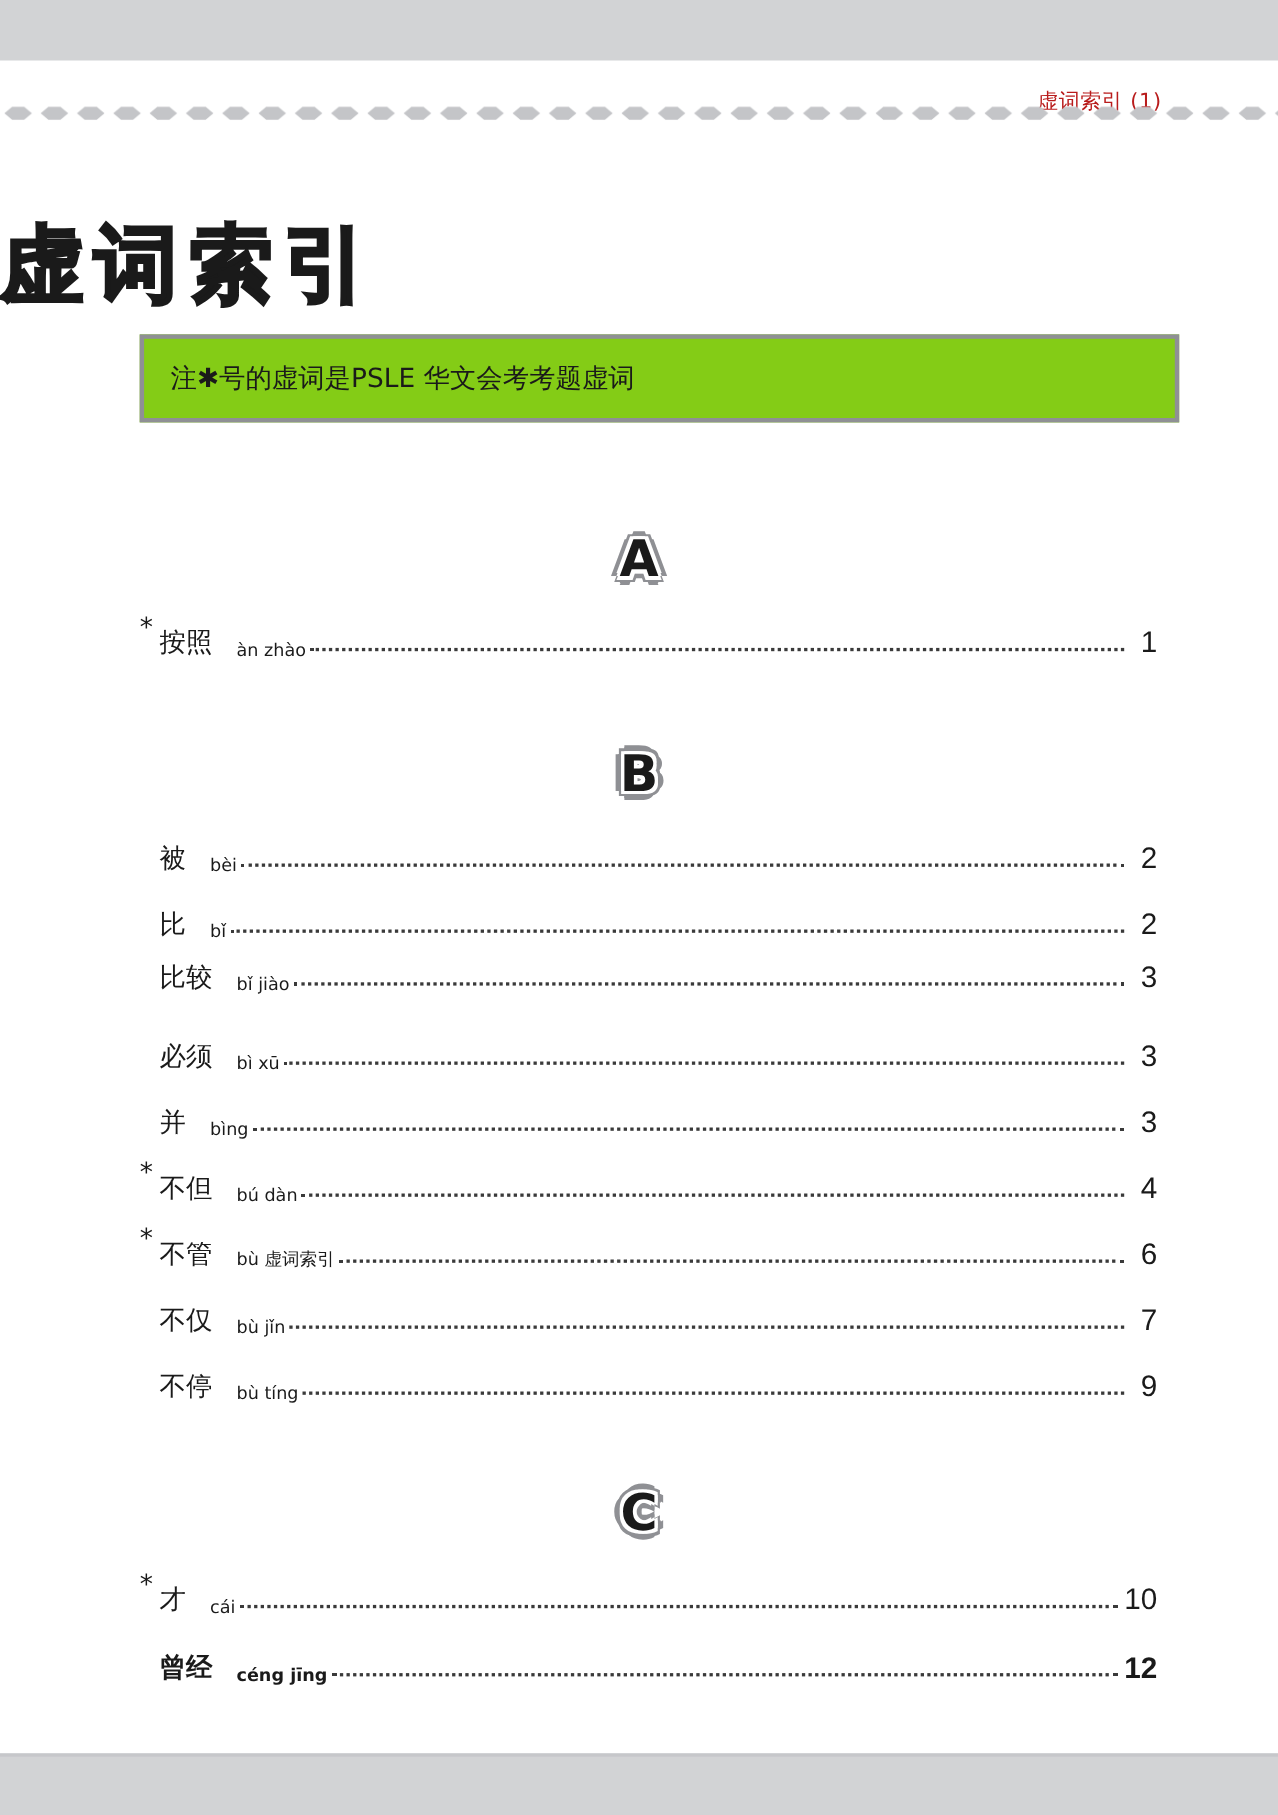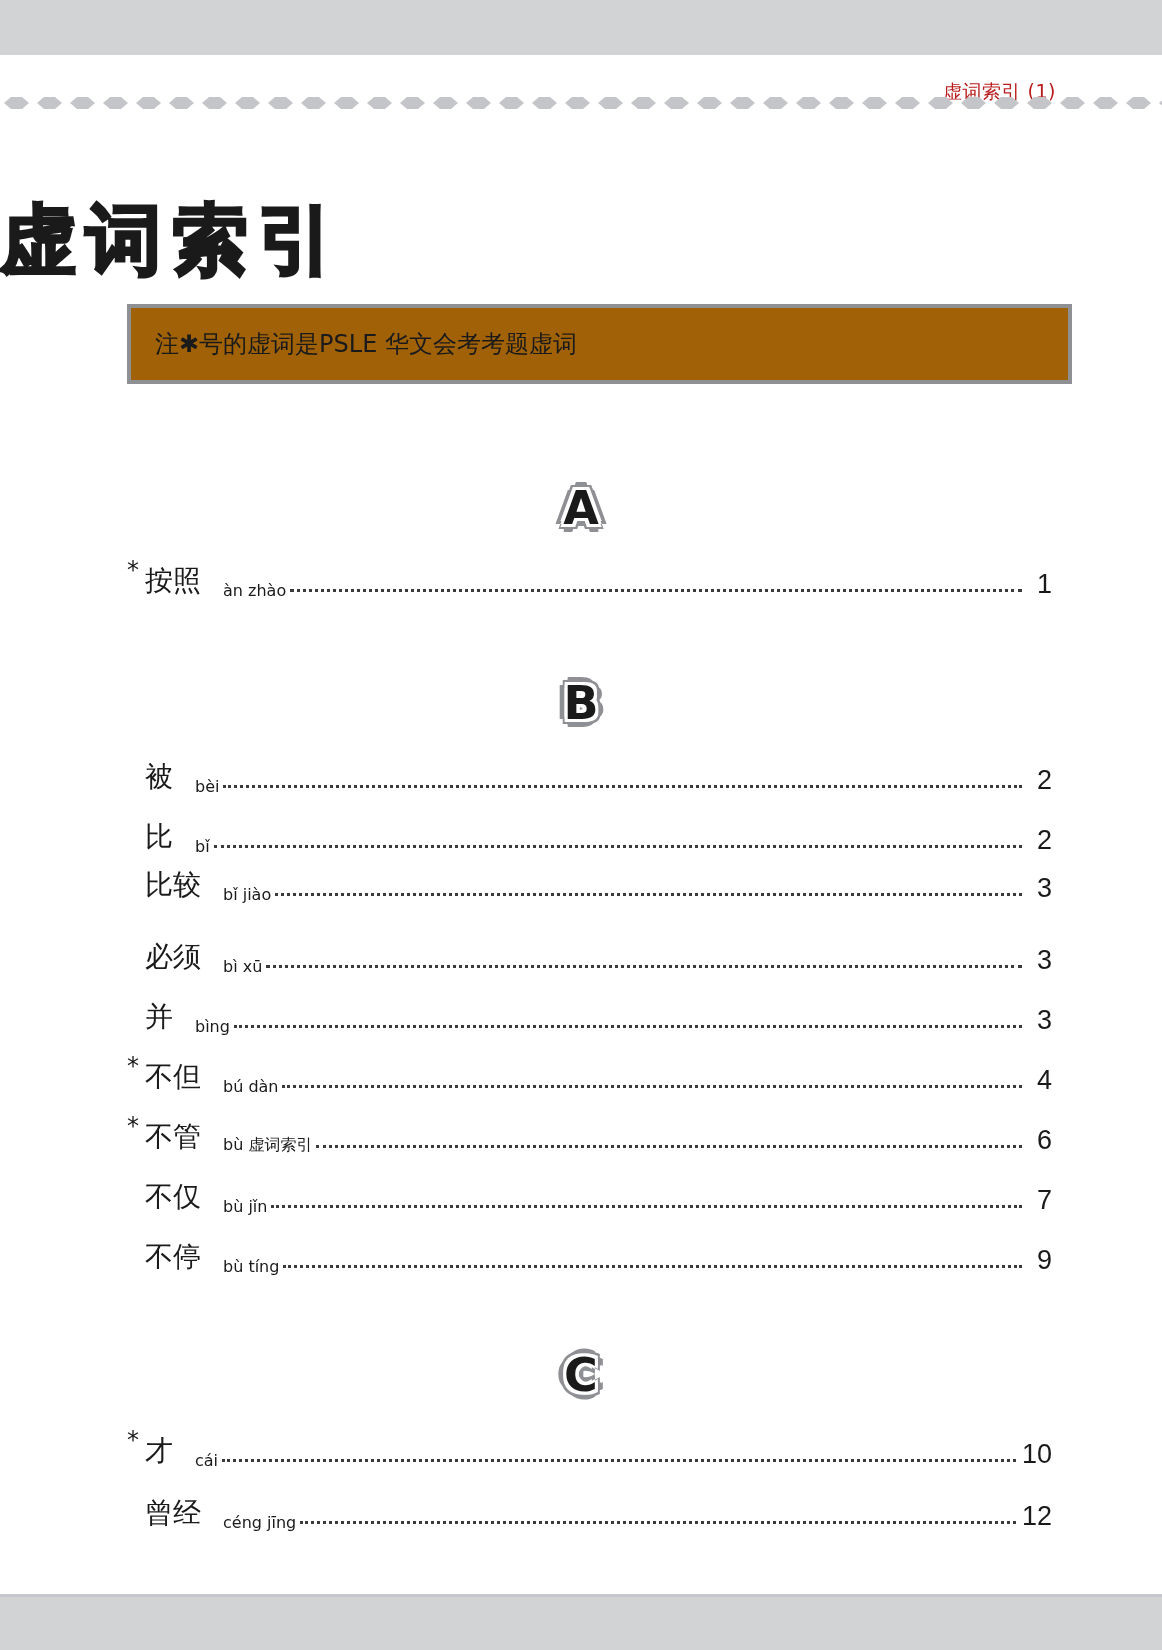--- a/index.html
+++ b/index.html
@@ -11,37 +11,37 @@
 
   .running-header { position: absolute; top: 62px; right: 106px; font-size: 19px; color: #b91c1c; letter-spacing: 0.5px; margin-top: 17px; }
 
   .deco-border { position: absolute; left: 0; top: 96px; width: 1162px; height: 14px; }
 
   .page-title { position: absolute; top: 190px; left: 0; width: 1162px; text-align: left;
     font-size: 76px; font-weight: bold; color: #1a1a1a; letter-spacing: 10px;
     -webkit-text-stroke: 3px #1a1a1a; }
 
   .note-box { position: absolute; left: 127px; top: 304px; width: 945px; height: 80px;
-    border: 4px solid #8f9094; background: #a16207; }
+    border: 4px solid #8f9094; background: #84cc16; }
   .note-text { position: absolute; left: 24px; top: 20px; font-size: 24px; color: #1a1a1a; }
 
   .letter-badge { position: absolute; left: 0; width: 1162px; text-align: center; }
   .letter-badge span { display: inline-block; font-family: "DejaVu Sans", sans-serif; font-weight: bold;
     font-size: 46px; color: #1a1a1a; line-height: 1;
     text-shadow:
       0 0 0 #fff,
       3px 0 0 #fff, -3px 0 0 #fff, 0 3px 0 #fff, 0 -3px 0 #fff,
       3px 3px 0 #fff, -3px -3px 0 #fff, 3px -3px 0 #fff, -3px 3px 0 #fff,
       6px 0 0 #8f9094, -6px 0 0 #8f9094, 0 6px 0 #8f9094, 0 -6px 0 #8f9094,
       5px 5px 0 #8f9094, -5px -5px 0 #8f9094, 5px -5px 0 #8f9094, -5px 5px 0 #8f9094,
       8px 0 0 #8f9094, -8px 0 0 #8f9094, 0 8px 0 #8f9094, 0 -8px 0 #8f9094; }
 
   .entry { position: absolute; left: 127px; width: 925px; height: 40px; display: flex; align-items: flex-end; font-size: 27px; color: #1a1a1a; }
   .entry .star { width: 18px; font-size: 24px; align-self: flex-start; margin-top: -4px; }
-  .entry .hanzi { font-size: 28px; }
+  .entry .hanzi { font-size: 24px; }
   .entry .pinyin { margin-left: 22px; font-family: "DejaVu Sans", sans-serif; font-size: 16px; }
   .entry .leader { flex: 1; border-bottom: 3px dotted #3a3a3a; margin: 0 6px 8px 4px; }
   .entry .page { font-family: "Liberation Sans", sans-serif; font-size: 27px; min-width: 24px; text-align: right; }
 </style>
 </head>
 <body>
 
 <div class="top-band"></div>
 
 <div class="running-header">虚词索引 (1)</div>
@@ -142,21 +142,21 @@
 <div class="letter-badge" style="top:1352px;">
   <span>C</span>
 </div>
 <div class="entry" style="top:1430px;">
   <span class="star">*</span>
   <span class="hanzi">才</span>
   <span class="pinyin">cái</span>
   <span class="leader"></span>
   <span class="page">10</span>
 </div>
-<div class="entry" style="top:1492px;">
+<div class="entry" style="top:1492px;font-weight:bold;">
   <span class="star"></span>
   <span class="hanzi">曾经</span>
   <span class="pinyin">céng jīng</span>
   <span class="leader"></span>
   <span class="page">12</span>
 </div>
 
 <div class="bottom-band"></div>
 
 </body></html>

